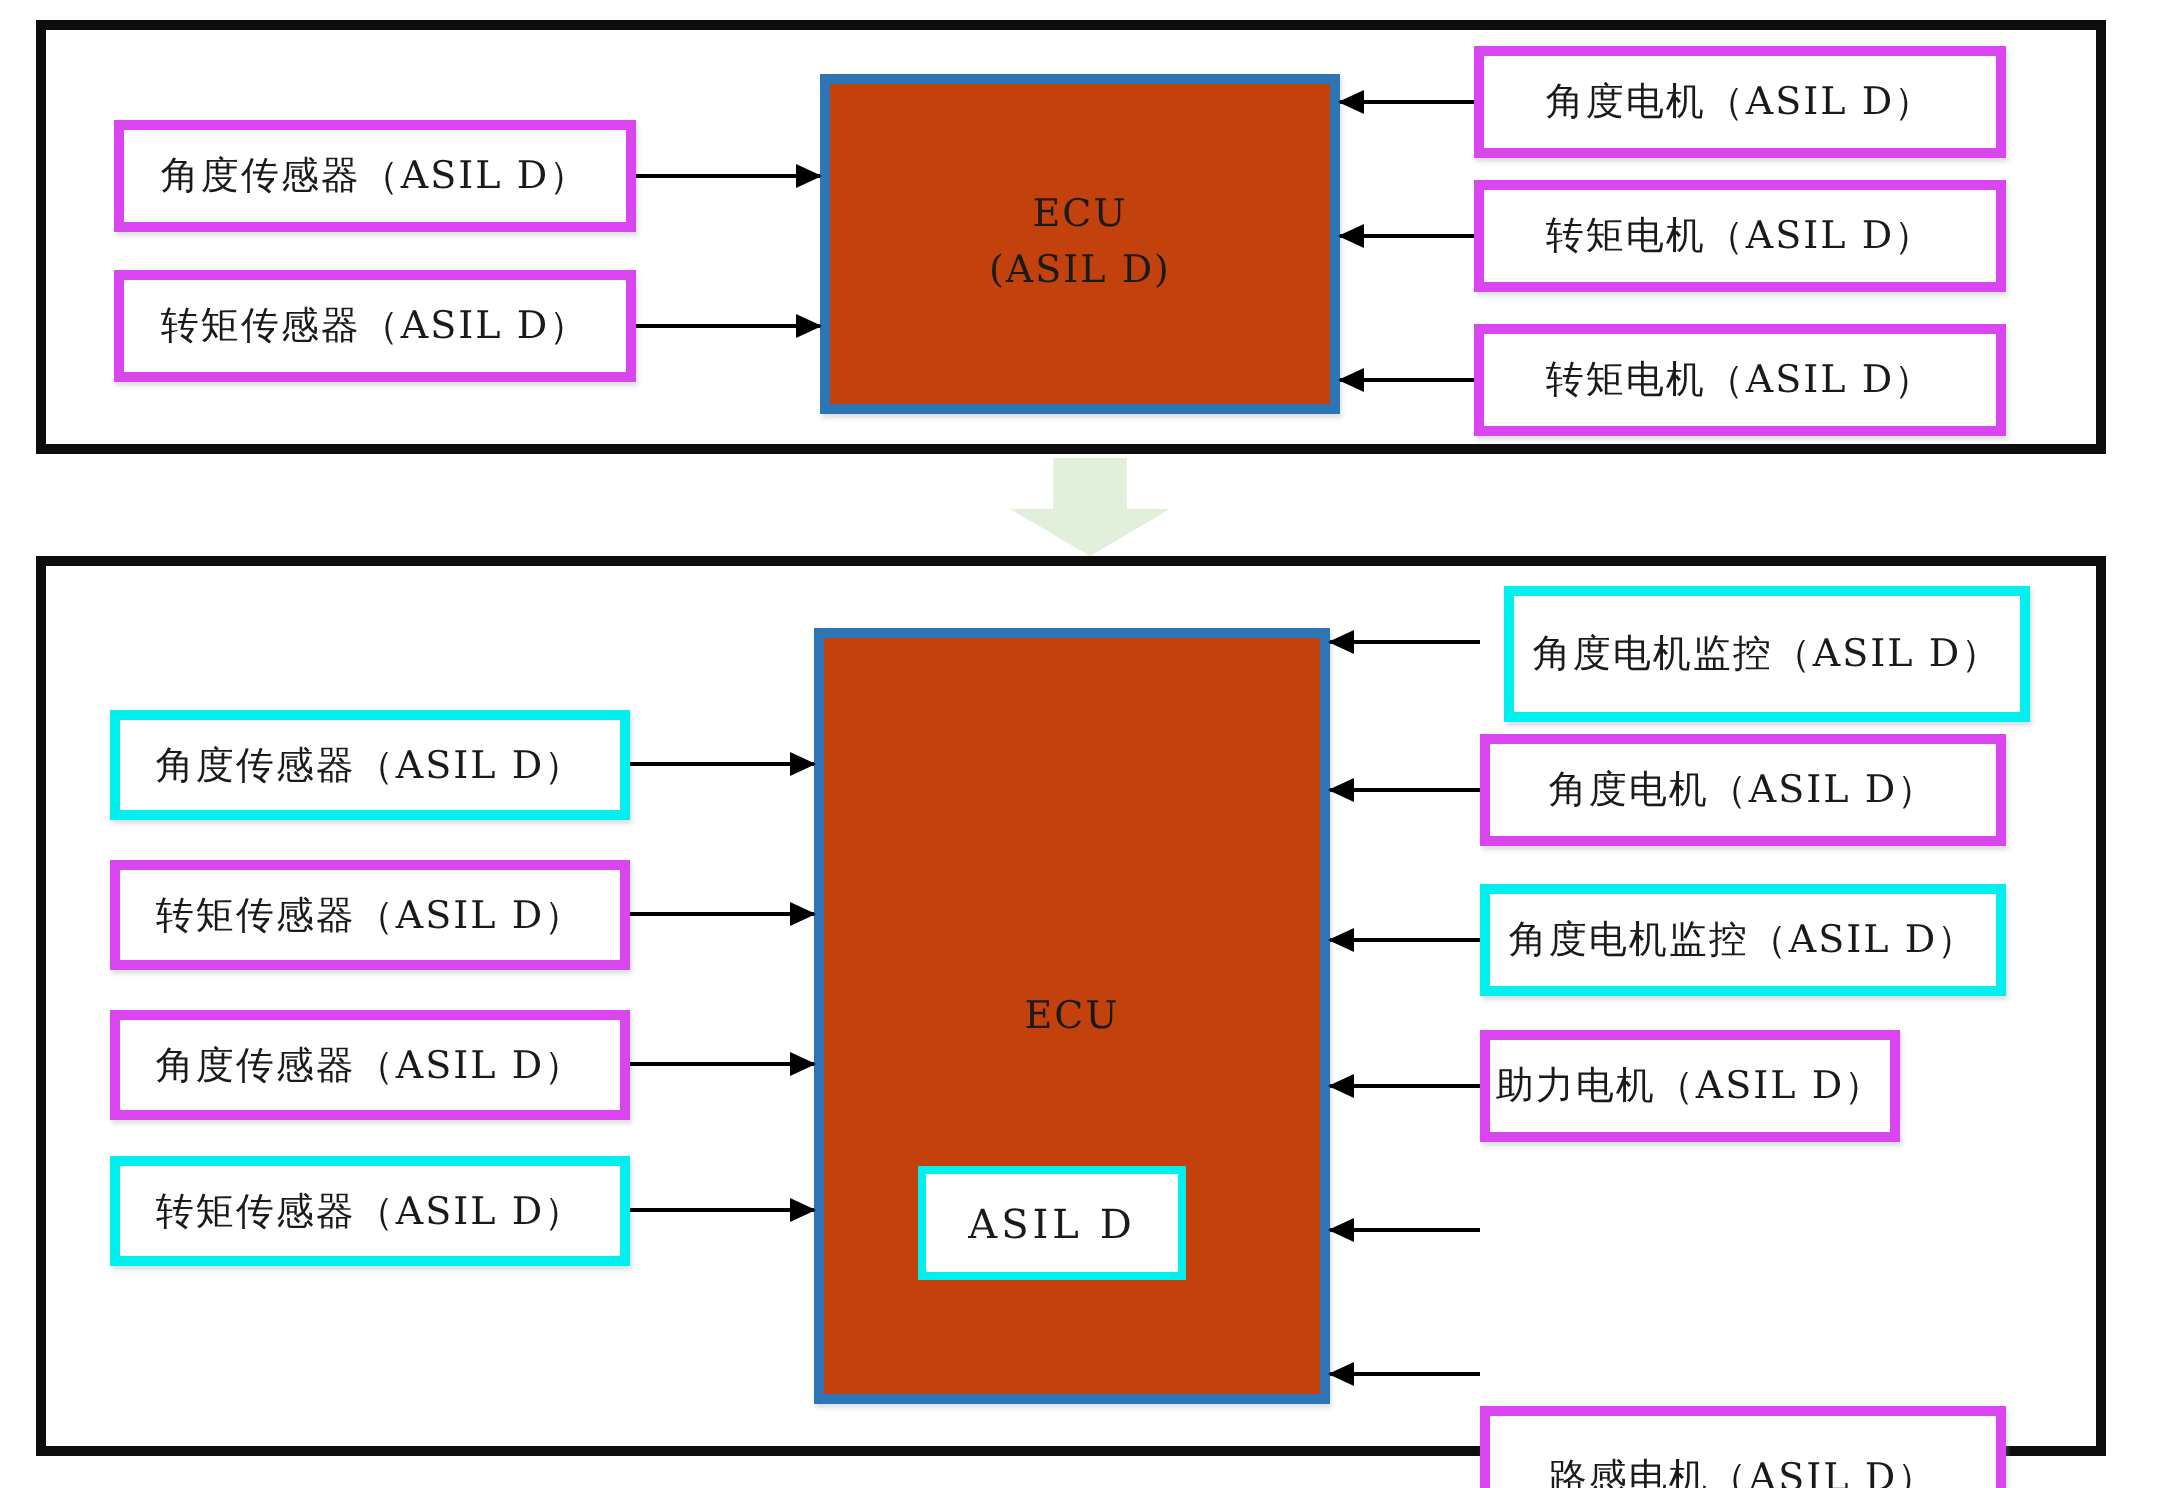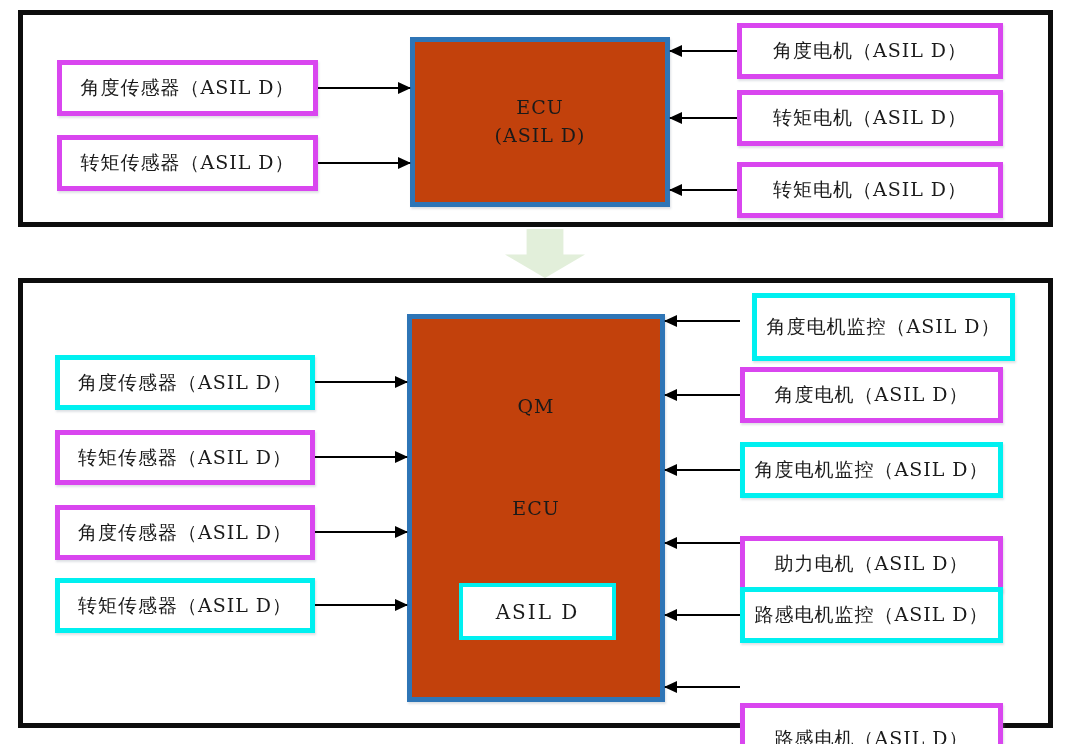--- a/index.html
+++ b/index.html
@@ -90,41 +90,37 @@
     <span>转矩传感器（ASIL D）</span>
   </div>
   <div class="box blue" style="left:55px;top:505px;width:260px;height:55px;">
     <span>角度传感器（ASIL D）</span>
   </div>
   <div class="box cyan" style="left:55px;top:578px;width:260px;height:55px;">
     <span>转矩传感器（ASIL D）</span>
   </div>
 
   <div class="centerbox" style="left:407px;top:314px;width:258px;height:388px;">
-    <div class="clabel" style="top:76px;">QM</div>
     <div class="clabel" style="top:178px;">ECU</div>
-    <div class="innerbox cyan" style="left:47px;top:264px;width:157px;height:57px;">
+    <div class="innerbox cyan" style="left:47px;top:264px;width:134px;height:57px;">
       <span>ASIL D</span>
     </div>
   </div>
 
   <div class="box cyan" style="left:752px;top:293px;width:263px;height:68px;">
     <span>角度电机监控（ASIL D）</span>
   </div>
   <div class="box blue" style="left:740px;top:367px;width:263px;height:56px;">
     <span>角度电机（ASIL D）</span>
   </div>
   <div class="box cyan" style="left:740px;top:442px;width:263px;height:56px;">
     <span>角度电机监控（ASIL D）</span>
   </div>
-  <div class="box blue" style="left:740px;top:536px;width:263px;height:56px;">
+  <div class="box blue" style="left:740px;top:515px;width:210px;height:56px;">
     <span>助力电机（ASIL D）</span>
-  </div>
-  <div class="box cyan" style="left:740px;top:587px;width:263px;height:56px;">
-    <span>路感电机监控（ASIL D）</span>
   </div>
   <div class="box blue" style="left:740px;top:659px;width:263px;height:72px;margin-top:44px;">
     <span>路感电机（ASIL D）</span>
   </div>
 
   <div class="harrow point-right" style="left:315px;top:381px;width:92px;"></div>
   <div class="harrow point-right" style="left:315px;top:456px;width:92px;"></div>
   <div class="harrow point-right" style="left:315px;top:531px;width:92px;"></div>
   <div class="harrow point-right" style="left:315px;top:604px;width:92px;"></div>
   <div class="harrow point-left" style="left:665px;top:320px;width:75px;"></div>

